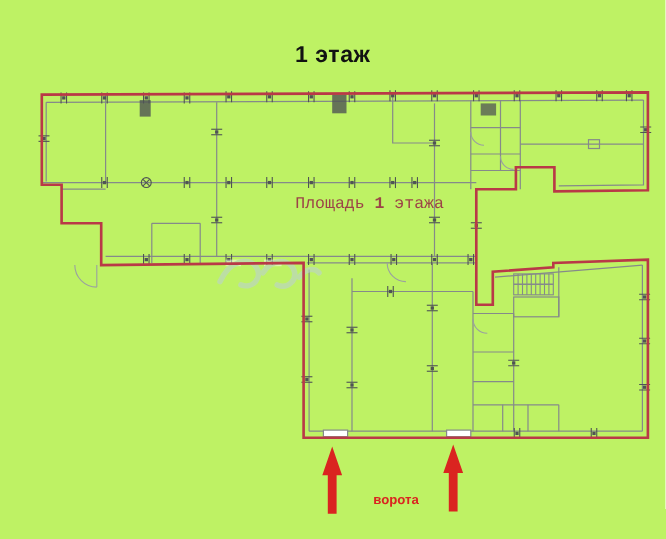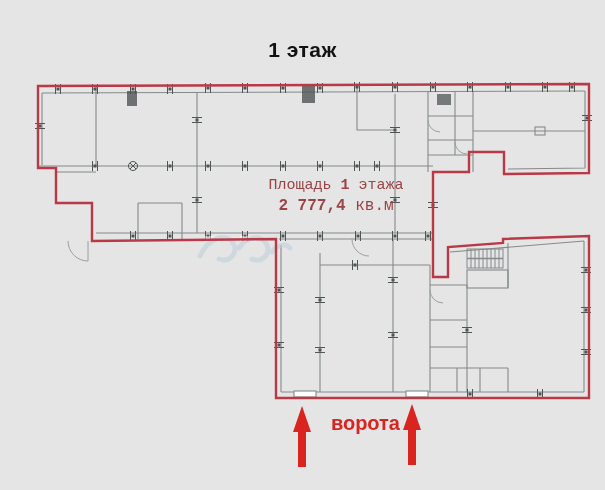--- a/index.html
+++ b/index.html
@@ -1,26 +1,26 @@
 <!DOCTYPE html>
 <html><head>
 <meta charset="utf-8">
 <style>
   html,body{margin:0;padding:0;background:#fff;}
-  .stage{position:relative;width:605px;height:490px;background:#e5e5e5;overflow:hidden;
+  .stage{position:relative;width:605px;height:490px;background:#bef264;overflow:hidden;
          font-family:"Liberation Sans", sans-serif;}
   .stage svg{position:absolute;left:0;top:0;}
   .txt{position:absolute;white-space:nowrap;}
   .title{left:0;top:38px;width:605px;text-align:center;font-size:21px;font-weight:700;
          color:#121212;letter-spacing:.5px;}
   .area{left:250px;top:175px;width:172px;text-align:center;color:#9c4347;font-size:15px;
         line-height:21px;font-family:Liberation Mono, monospace;}
   .area .b{font-weight:700;}
   .area .l2{font-size:16px;}
-  .gates{left:320px;top:412px;width:80px;text-align:right;font-size:20px;font-weight:700;
+  .gates{left:320px;top:447px;width:80px;text-align:center;font-size:12px;font-weight:700;
          color:#da2420;}
 </style>
 </head>
 <body>
 
 <div class="stage">
 
   <svg width="605" height="490" viewBox="0 0 605 490">
     <defs>
       <g id="cH" stroke-width="1">
@@ -190,17 +190,16 @@
     <g>
       <polygon points="302,406 293,432 298,432 298,467 306,467 306,432 311,432" fill="#da2420"></polygon>
       <polygon points="412,404 403,430 408,430 408,465 416,465 416,430 421,430" fill="#da2420"></polygon>
     </g>
   </svg>
 
   <div class="txt title">1 этаж</div>
 
   <div class="txt area">
     <div><span>Площадь</span>&nbsp;<span class="b">1</span>&nbsp;<span>этажа</span></div>
-    <div class="l2"><span class="b">2 777,4</span>&nbsp;<span>кв.м</span></div>
   </div>
 
   <div class="txt gates">ворота</div>
 </div>
 
 </body></html>

